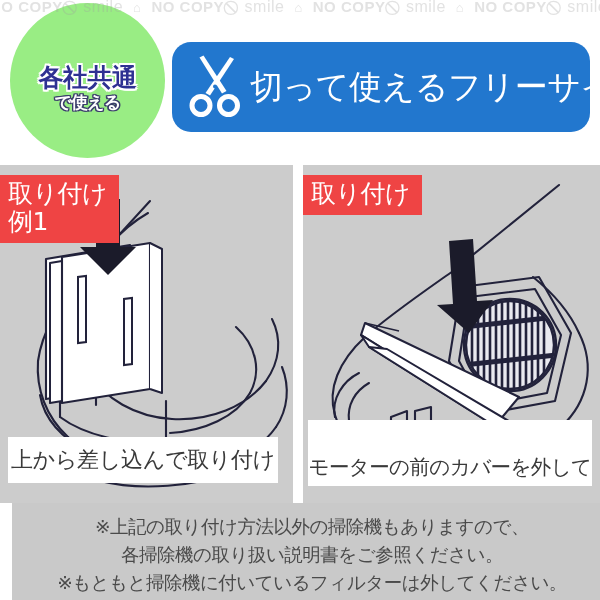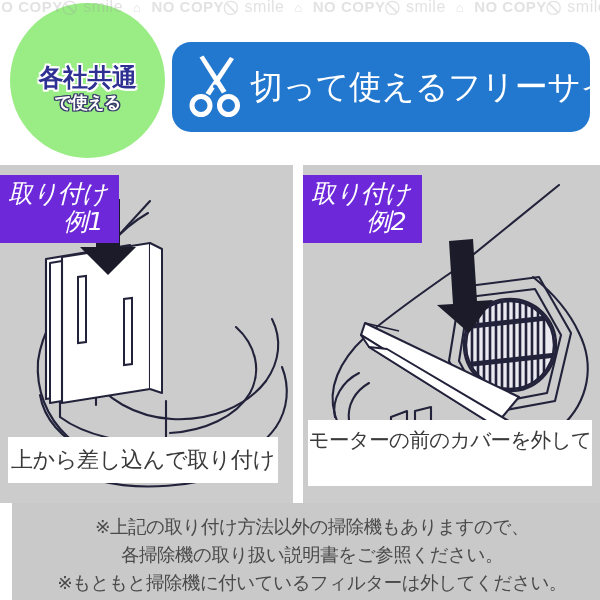--- a/index.html
+++ b/index.html
@@ -143,32 +143,31 @@
     height: 338px;
     background: #cccccc;
     overflow: hidden;
   }
   .panel-left  { left: 0px;   width: 293px; }
   .panel-right { left: 303px; width: 297px; }
 
   .panel-label {
     position: absolute;
     left: 0; top: 10px;
-    background: #6d28d9;
+    background: #ef4444;
     color: #ffffff;
     font-size: 25px;
     line-height: 1.12;
     padding: 5px 12px 7px 8px;
     z-index: 12;
     letter-spacing: -0.5px;
     white-space: nowrap;
-    font-style: italic;
   }
   .panel-label .l2 {
-    text-align: right;
+    text-align: left;
     padding-right: 4px;
   }
 
   .illus {
     position: absolute;
     left: 0; top: 0;
     width: 100%; height: 100%;
     z-index: 6;
   }
 
@@ -192,21 +191,21 @@
   .caption-right {
     left: 5px;
     top: 255px;
     width: 284px;
     height: 66px;
     font-size: 20.5px;
     line-height: 1.42;
     padding-top: 6px;
     letter-spacing: -0.6px;
   }
-  .caption-right div { white-space: nowrap; }
+  .caption-right div { white-space: nowrap; margin-top: 27px; }
 
   
   .footer {
     position: absolute;
     left: 12px; top: 503px;
     width: 600px; height: 97px;
     background: #c9c9c9;
     z-index: 5;
     text-align: center;
     color: #4a4a4a;
@@ -369,21 +368,20 @@
           <path d="M62 158 L96 166" stroke="#22223b" stroke-width="1.6" fill="none"></path>
         </g>
 
         <g fill="#1b1b2a">
           <path d="M146 76 L170 74 L174 136 L190 135 L166 168 L134 140 L150 139 Z"></path>
         </g>
       </svg>
 
       <div class="panel-label">
         <div>取り付け</div>
-        <div class="l2">例2</div>
       </div>
 
       <div class="caption caption-right">
         <div>モーターの前のカバーを外して</div>
       </div>
     </div>
 
   </div>
 
   <div class="footer">

